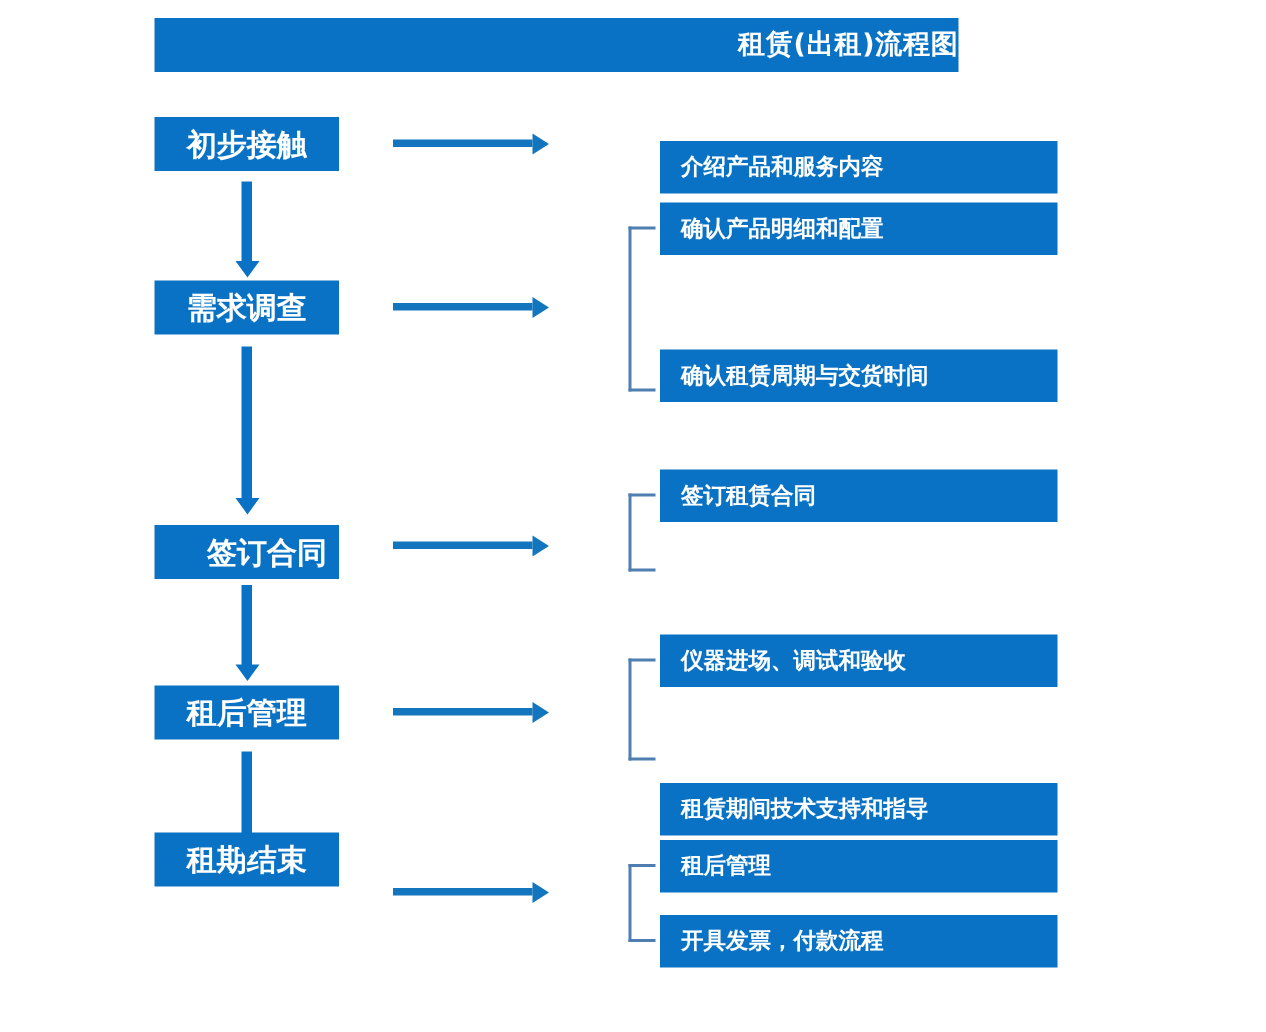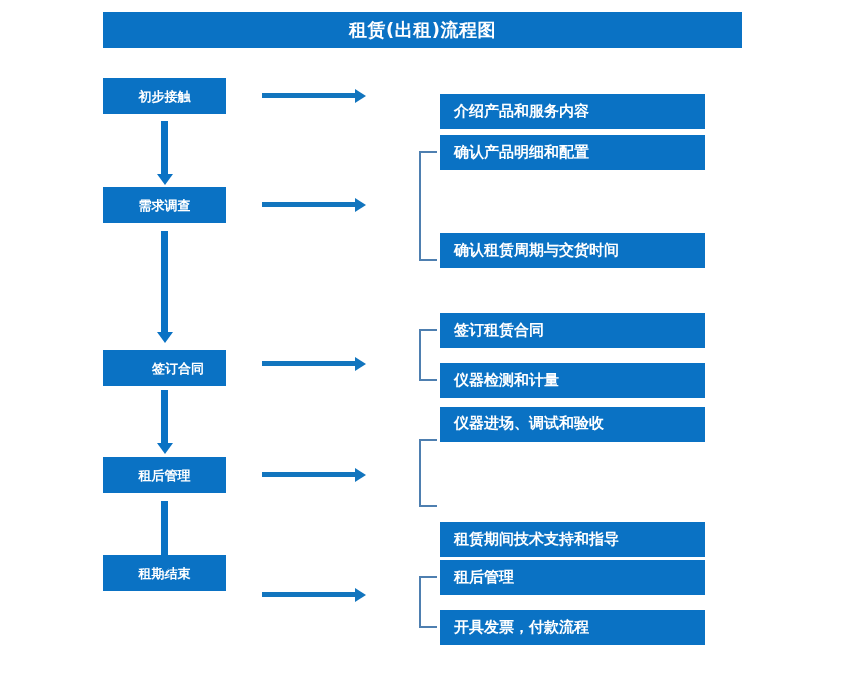--- a/index.html
+++ b/index.html
@@ -20,26 +20,26 @@
     top: 0;
     width: 844px;
     height: 688px;
   }
 
   
   .title-bar {
     position: absolute;
     left: 103px;
     top: 12px;
-    width: 639px;
+    width: 536px;
     height: 36px;
     background: #0a72c4;
     display: flex;
     align-items: center;
-    justify-content: center;
+    justify-content: flex-end;
   }
   .title-bar .title-text {
     color: #ffffff;
     font-size: 18px;
     font-weight: bold;
     letter-spacing: 0.5px;
     line-height: 1;
   }
 
   
@@ -58,21 +58,21 @@
   }
 
   
   .stage-box {
     left: 103px;
     width: 123px;
     height: 36px;
     justify-content: center;
   }
   .stage-box .box-label {
-    font-size: 13px;
+    font-size: 20px;
   }
 
   
   .detail-box {
     left: 440px;
     width: 265px;
     height: 35px;
     padding-left: 14px;
   }
   .detail-box .box-label {
@@ -177,24 +177,21 @@
   </div>
   <div class="box detail-box" style="top:135px;">
     <span class="box-label">确认产品明细和配置</span>
   </div>
   <div class="box detail-box" style="top:233px;align-items:center;">
     <span class="box-label">确认租赁周期与交货时间</span>
   </div>
   <div class="box detail-box" style="top:313px;">
     <span class="box-label">签订租赁合同</span>
   </div>
-  <div class="box detail-box" style="top:363px;">
-    <span class="box-label">仪器检测和计量</span>
-  </div>
-  <div class="box detail-box" style="top:407px;font-family:Liberation Mono, monospace;">
+  <div class="box detail-box" style="top:423px;">
     <span class="box-label">仪器进场、调试和验收</span>
   </div>
   <div class="box detail-box" style="top:490px;margin-top:32px;">
     <span class="box-label">租赁期间技术支持和指导</span>
   </div>
   <div class="box detail-box" style="top:560px;">
     <span class="box-label">租后管理</span>
   </div>
   <div class="box detail-box" style="top:610px;">
     <span class="box-label">开具发票，付款流程</span>

